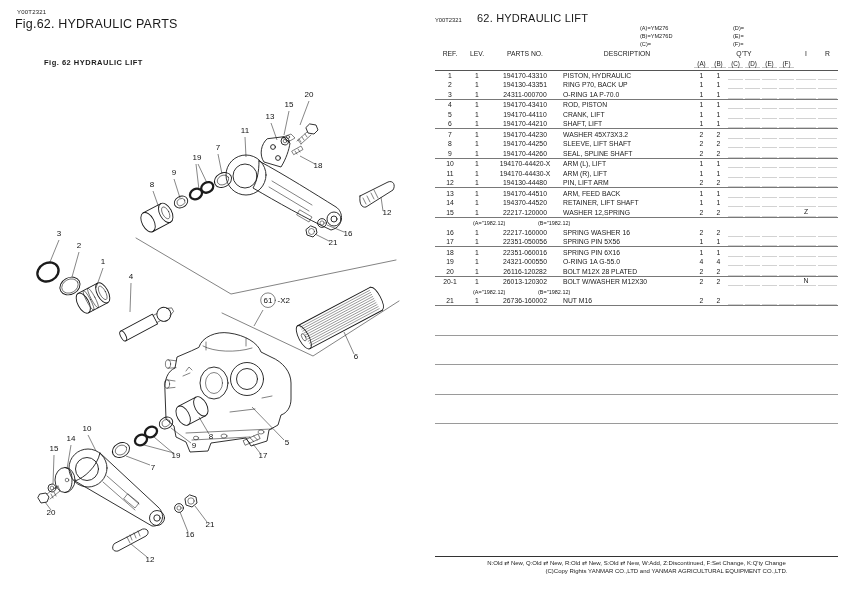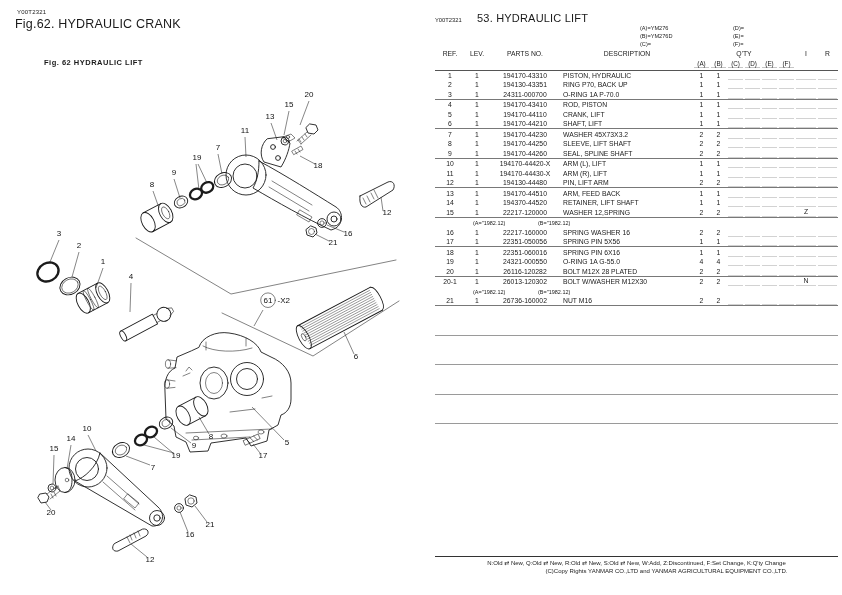--- a/index.html
+++ b/index.html
@@ -42,21 +42,21 @@
   .note .nb{left:103px}
   .eg{height:28.5px;border-bottom:1px solid #9a9a9a}
   #frule{left:435px;top:556px;width:403px;height:0;border-top:1px solid #333}
   #fline1{left:435px;top:559px;width:403px;text-align:center;font-size:6px;white-space:nowrap}
   #fline2{left:495px;top:568px;width:343px;text-align:center;font-size:6px;white-space:nowrap}
 </style>
 </head>
 <body>
 
 <div class="abs" id="left-code">Y00T2321</div>
-<div class="abs" id="left-title">Fig.62.  HYDRAULIC CRANK</div>
+<div class="abs" id="left-title">Fig.62.  HYDRAULIC PARTS</div>
 <div class="abs" id="fig-caption">Fig. 62  HYDRAULIC LIFT</div>
 
 <svg id="diagram" class="abs" width="412" height="505" viewBox="0 0 412 505">
   <defs>
     <pattern id="h" width="3.4" height="3.4" patternUnits="userSpaceOnUse" patternTransform="rotate(45)">
       <line x1="0" y1="0" x2="0" y2="3.4" stroke="#333" stroke-width="0.7"></line>
     </pattern>
   </defs>
 
   <g>
@@ -266,21 +266,21 @@
       <line x1="207" y1="442" x2="195" y2="426" class="ldr"></line>
       <text x="210" y="447" class="co">21</text>
       <line x1="188" y1="452" x2="180" y2="432" class="ldr"></line>
       <text x="190" y="457" class="co">16</text>
       <line x1="147" y1="477" x2="131" y2="464" class="ldr"></line>
       <text x="150" y="482" class="co">12</text>
     </g>
 </svg>
 
 <div class="abs" id="right-code">Y00T2321</div>
-<div class="abs" id="right-title">53.  HYDRAULIC LIFT</div>
+<div class="abs" id="right-title">62.  HYDRAULIC LIFT</div>
 
 <div class="abs lg" style="left:640px;top:25px">(A)=YM276</div>
 <div class="abs lg" style="left:640px;top:33px">(B)=YM276D</div>
 <div class="abs lg" style="left:640px;top:41px">(C)=</div>
 <div class="abs lg" style="left:733px;top:25px">(D)=</div>
 <div class="abs lg" style="left:733px;top:33px">(E)=</div>
 <div class="abs lg" style="left:733px;top:41px">(F)=</div>
 
 <div class="abs" id="thead">
   <div class="hrow1 grid">

